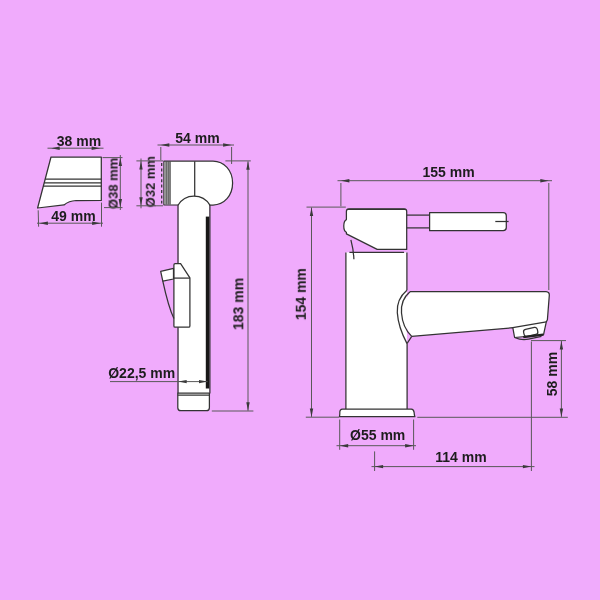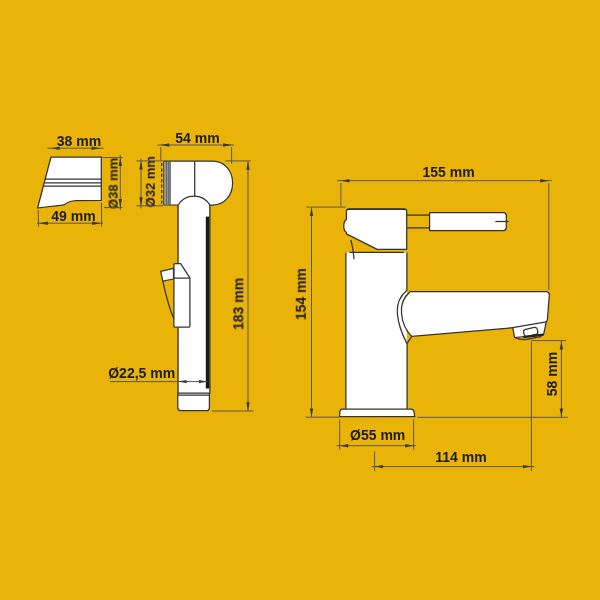--- a/index.html
+++ b/index.html
@@ -1,16 +1,16 @@
 <!DOCTYPE html>
 <html><head>
 <meta charset="utf-8">
 <style>
 html,body{margin:0;padding:0;background:#ffffff;}
-#stage{position:relative;transform:translateZ(0);width:600px;height:600px;background:#eab308;overflow:hidden;}
+#stage{position:relative;transform:translateZ(0);width:600px;height:600px;background:#f0abfc;overflow:hidden;}
 text{font-family:"Liberation Sans",sans-serif;fill:#1d1d1d;font-weight:bold;filter:blur(0.01px);}
 .obj{stroke:#333333;stroke-width:1.25;fill:none;stroke-linejoin:round;stroke-linecap:butt;}
 .objf{stroke:#333333;stroke-width:1.25;fill:#ffffff;stroke-linejoin:round;}
 .dim{stroke:#595959;stroke-width:1;fill:none;}
 .arr{fill:#3a3a3a;stroke:none;}
 </style>
 </head>
 <body>
 <div id="stage">
 <svg width="600" height="600" viewBox="0 0 600 600" style="filter:blur(0.35px)">

